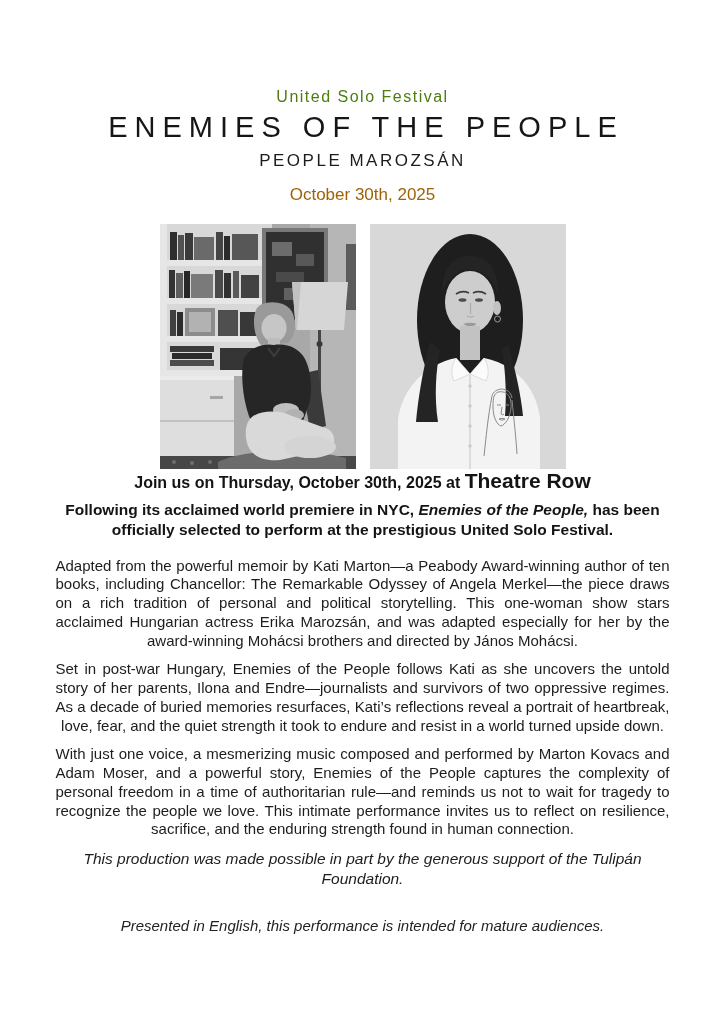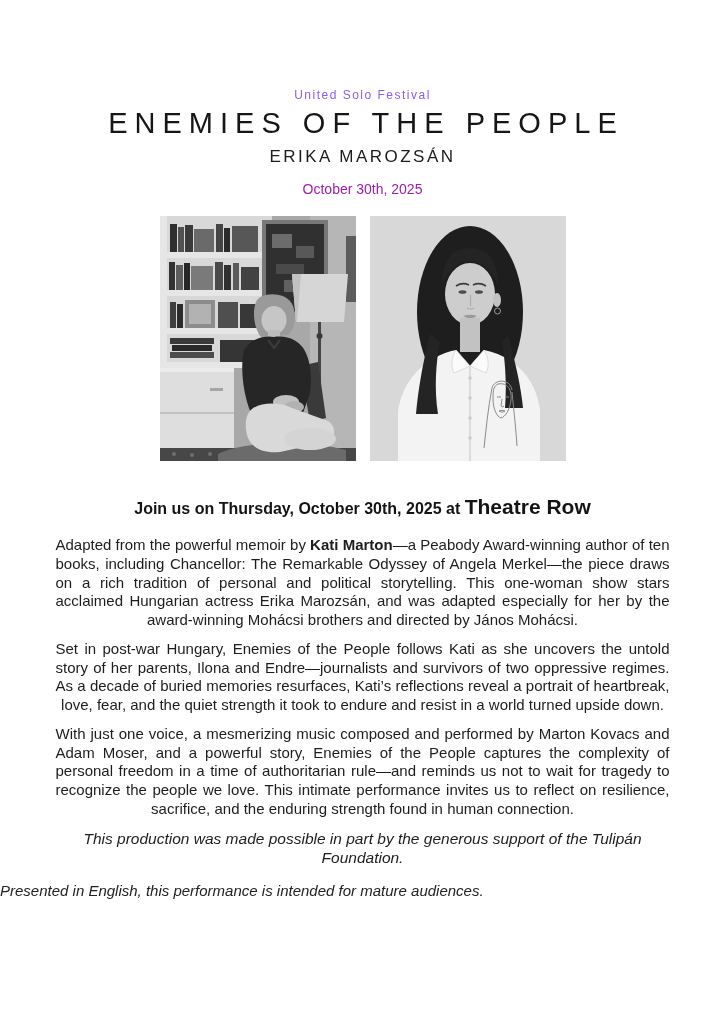--- a/index.html
+++ b/index.html
@@ -16,23 +16,23 @@
     box-sizing: border-box;
     padding-top: 88px;
     font-family: "Liberation Sans", sans-serif;
     color: #1d1d1d;
     overflow: hidden;
   }
   .center { text-align: center; }
 
   
   .festival {
-    font-size: 12px;
+    font-size: 16px;
     letter-spacing: 1.5px;
-    color: #8b5cf6;
+    color: #4d7c0f;
   }
   .show-title {
     margin: 5px 0 0 0;
     font-size: 29px;
     font-weight: 400;
     letter-spacing: 7px;
     padding-left: 7px;
     color: #161616;
   }
   .starring {
@@ -42,43 +42,43 @@
     color: #1c1c1c;
   }
   .actress {
     margin-top: 7px;
     font-size: 17px;
     letter-spacing: 2.5px;
     color: #1c1c1c;
   }
   .show-date {
     margin-top: 14px;
-    font-size: 14px;
-    color: #a21caf;
+    font-size: 17px;
+    color: #a16207;
   }
 
   
   .photos {
     display: flex;
     justify-content: center;
     gap: 14px;
     margin-top: 19px;
   }
   .photos figure {
     margin: 0;
     width: 196px;
     height: 245px;
     line-height: 0;
   }
   .photos svg { display: block; }
 
   
   .announce {
     width: 614px;
-    margin: 34px auto 0;
+    margin: 0 auto 0;
     text-align: center;
   }
   .join-line {
     font-size: 16px;
     font-weight: 700;
     color: #141414;
   }
   .venue {
     font-size: 21px;
     font-weight: 700;
@@ -98,49 +98,49 @@
     margin: 17px auto 0;
     font-size: 15px;
     line-height: 1.25;
     color: #1d1d1d;
   }
   .jpara {
     margin: 0 0 10px 0;
     text-align: justify;
     text-align-last: center;
   }
-  .jpara .b  { font-weight: 700; }
+  .jpara .b  { font-weight: 400; }
   .jpara .it { }
   .credit-line {
     margin: 8px;
     font-style: italic;
     text-align: center;
     font-size: 15.5px;
   }
 
   
   .flyer-footer {
-    margin-top: 14px;
-    text-align: left;
+    margin-top: 28px;
+    text-align: center;
     font-style: italic;
     font-size: 15px;
     line-height: 1.3;
     color: #222;
   }
   .flyer-footer div { margin: 0; }
 </style>
 </head>
 <body>
 
 <div class="page">
 
   <header class="center">
     <div class="festival">United Solo Festival</div>
     <h1 class="show-title">ENEMIES OF THE PEOPLE</h1>
-    <div class="actress">ERIKA MAROZSÁN</div>
+    <div class="actress">PEOPLE MAROZSÁN</div>
     <div class="show-date">October 30th, 2025</div>
   </header>
 
   <div class="photos">
 
     <figure role="img" aria-label="Black-and-white photo of Kati Marton seated in her study with bookshelves and a floor lamp">
       <svg width="196" height="245" viewBox="0 0 196 245">
         <rect width="196" height="245" fill="#a8a8a8"></rect>
         <rect x="150" y="0" width="46" height="245" fill="#b6b6b6"></rect>
 
@@ -283,20 +283,21 @@
           <path d="M132 183 L131 190 Q133 192 134 190"></path>
           <path d="M129 195 Q132 193.5 135 195 Q132 197.5 129 195"></path>
         </g>
       </svg>
     </figure>
 
   </div>
 
   <section class="announce">
     <div class="join-line"><span>Join us on Thursday, October 30th, 2025 at </span><span class="venue">Theatre Row</span></div>
+    <div class="blurb"><span>Following its acclaimed world premiere in NYC, </span><span class="it">Enemies of the People,</span><span> has been officially selected to perform at the prestigious United Solo Festival.</span></div>
   </section>
 
   <section class="bodytext">
     <p class="jpara"><span>Adapted from the powerful memoir by </span><span class="b">Kati Marton</span><span>—a Peabody Award-winning author of ten books, including </span><span class="it">Chancellor: The Remarkable Odyssey of Angela Merkel</span><span>—the piece draws on a rich tradition of personal and political storytelling. This one-woman show stars acclaimed Hungarian actress Erika Marozsán, and was adapted especially for her by the award-winning Mohácsi brothers and directed by János Mohácsi.</span></p>
     <p class="jpara"><span>Set in post-war Hungary, </span><span class="it">Enemies of the People</span><span> follows Kati as she uncovers the untold story of her parents, Ilona and Endre—journalists and survivors of two oppressive regimes. As a decade of buried memories resurfaces, Kati’s reflections reveal a portrait of heartbreak, love, fear, and the quiet strength it took to endure and resist in a world turned upside down.</span></p>
     <p class="jpara">With just one voice, a mesmerizing music composed and performed by Marton Kovacs and Adam Moser, and a powerful story, Enemies of the People captures the complexity of personal freedom in a time of authoritarian rule—and reminds us not to wait for tragedy to recognize the people we love. This intimate performance invites us to reflect on resilience, sacrifice, and the enduring strength found in human connection.</p>
     <p class="credit-line">This production was made possible in part by the generous support of the Tulipán Foundation.</p>
   </section>
 
   <footer class="flyer-footer">

